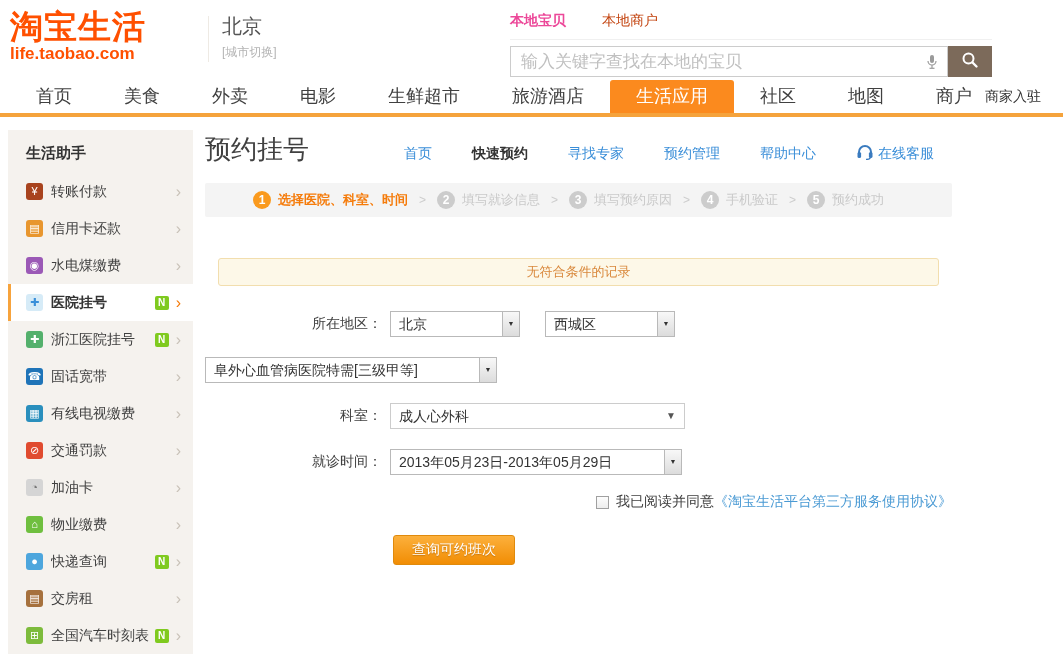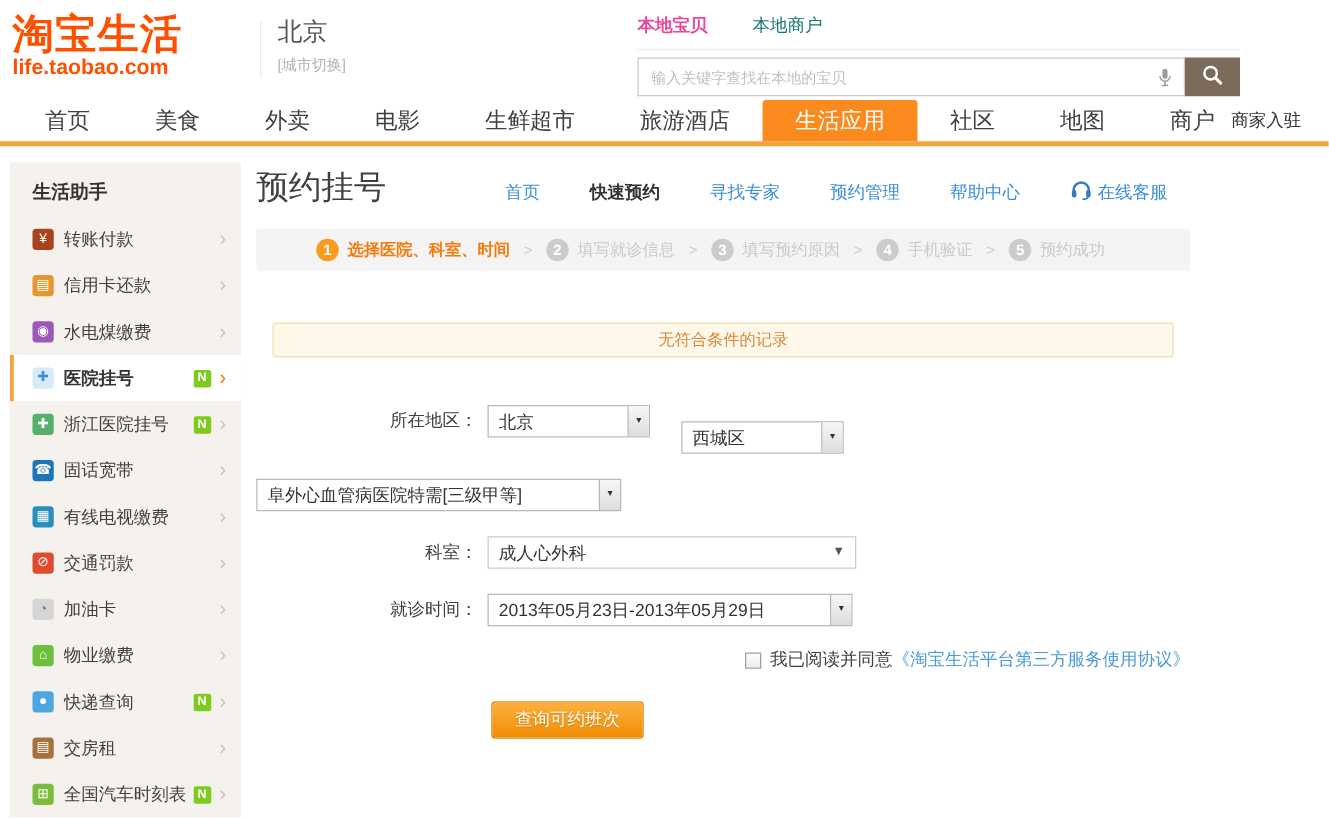--- a/index.html
+++ b/index.html
@@ -11,24 +11,24 @@
   .logo { position:absolute; left:10px; top:10px; cursor:pointer; }
   .logo-title { font-size:33px; font-weight:bold; color:#ff5000; line-height:34px; letter-spacing:1px; }
   .logo-sub { font-size:17px; font-weight:bold; color:#ff5000; line-height:19px; }
   .city-divider { position:absolute; left:208px; top:16px; height:46px; border-left:1px solid #eeeae4; }
   .city-block { position:absolute; left:222px; top:14px; }
   .city-name { font-size:20px; color:#555; line-height:24px; }
   .city-switch { font-size:12px; color:#b3b3b3; margin-top:6px; cursor:pointer; }
 
   .search { position:absolute; left:510px; top:12px; width:482px; }
   .s-tabs { display:flex; gap:36px; font-size:14px; padding-bottom:9px; border-bottom:1px solid #f0f0f0; }
-  .s-tab { color:#0f766e; cursor:pointer; }
+  .s-tab { color:#c2410c; cursor:pointer; }
   .s-tab.active { color:#ec4899; font-weight:bold; }
   .s-box { display:flex; height:31px; margin-top:6px; }
-  .s-input { flex:1; border:1px solid #ccc; border-right:none; padding:0 10px; font-size:12px; color:#333; outline:none; }
+  .s-input { flex:1; border:1px solid #ccc; border-right:none; padding:0 10px; font-size:17px; color:#333; outline:none; }
   .s-input::placeholder { color:#c0c0c0; }
   .s-mic { width:32px; border:1px solid #ccc; border-left:none; display:flex; align-items:center; justify-content:center; background:#fff; cursor:pointer; }
   .s-btn { width:44px; background:#7c6a5a; display:flex; align-items:center; justify-content:center; cursor:pointer; border:none; }
 
   
   .nav { position:relative; height:37px; border-bottom:4px solid #f5a33c; display:flex; padding-left:10px; }
   .nav-item { padding:0 26px; line-height:33px; height:33px; font-size:18px; color:#404040; cursor:pointer; white-space:nowrap; }
   .nav-item.active { background:#fb8a1e; color:#fff; border-radius:3px 3px 0 0; }
   .nav-right { position:absolute; right:22px; top:0; line-height:33px; font-size:14px; color:#333; cursor:pointer; }
 
@@ -64,21 +64,21 @@
   .step-sep { color:#ccc; margin:0 11px; font-size:12px; }
 
   .notice { margin:41px 13px 0 13px; height:28px; line-height:26px; background:#fdf8e8; border:1px solid #f2deae; border-radius:3px; text-align:center; color:#d9883c; font-size:13px; }
 
   .form { margin-top:25px; }
   .frow { display:flex; align-items:center; margin-bottom:20px; }
   .flabel { width:185px; text-align:right; font-size:14px; color:#404040; padding-right:8px; flex:none; }
   .sel { display:flex; height:26px; border:1px solid #b9b9b9; background:#fff; cursor:pointer; }
   .sel-text { padding:0 8px; line-height:24px; font-size:14px; color:#333; flex:1; white-space:nowrap; overflow:hidden; }
   .sel-btn { width:17px; background:linear-gradient(#f8f8f8,#dcdcdc); border-left:1px solid #b9b9b9; text-align:center; font-size:7px; color:#333; line-height:24px; flex:none; }
-  .w-city { width:130px; } .w-district { width:130px; margin-left:25px;margin-top:26px; } .w-wide { width:292px; }
+  .w-city { width:130px; } .w-district { width:130px; margin-left:25px; } .w-wide { width:292px; }
   .sel.flat { width:295px; border-color:#ccc; }
   .sel-caret { width:26px; text-align:center; font-size:10px; color:#555; line-height:24px; flex:none; }
 
   .agree-row { margin-left:76px; margin-top:-2px; display:flex; align-items:center; font-size:14px; color:#404040;justify-content:flex-end; }
   .agree-box { width:13px; height:13px; border:1px solid #a0a0a0; background:linear-gradient(#fdfdfd,#ededed); margin-right:7px; cursor:pointer; }
   .agree-link { color:#4a9ad4; cursor:pointer; }
 
   .submit-btn { margin-left:188px; margin-top:24px; width:122px; height:30px;
     background:linear-gradient(#fcb03c,#f18d04); border:1px solid #e08a0c; border-radius:3px;
     color:#fff; font-size:14px; text-shadow:0 1px 1px rgba(140,75,0,.45); cursor:pointer;

